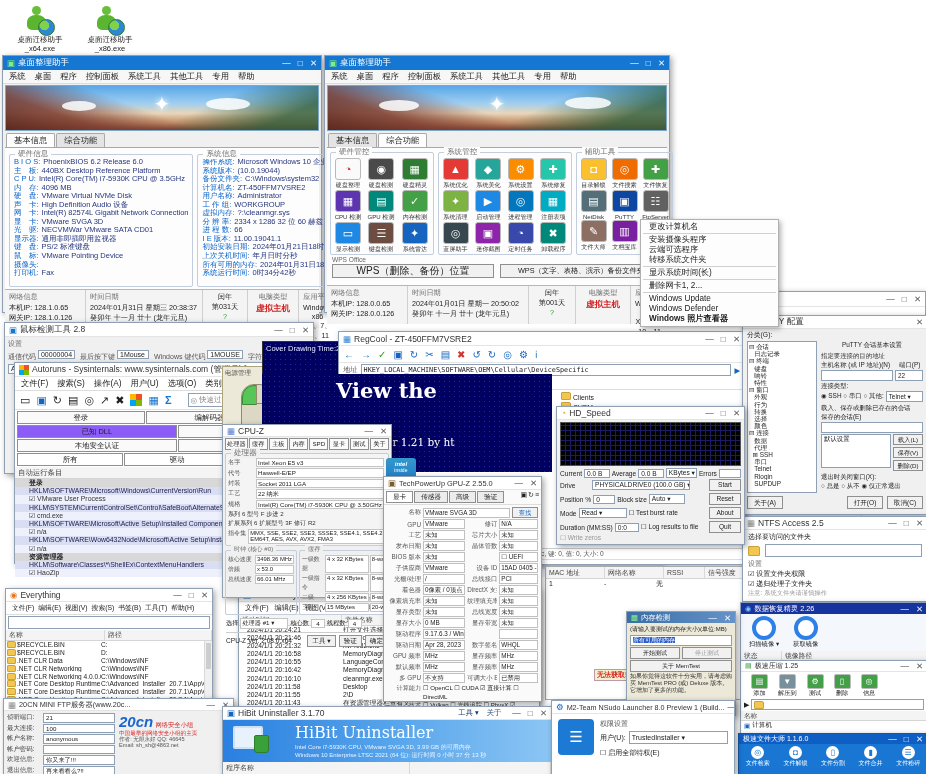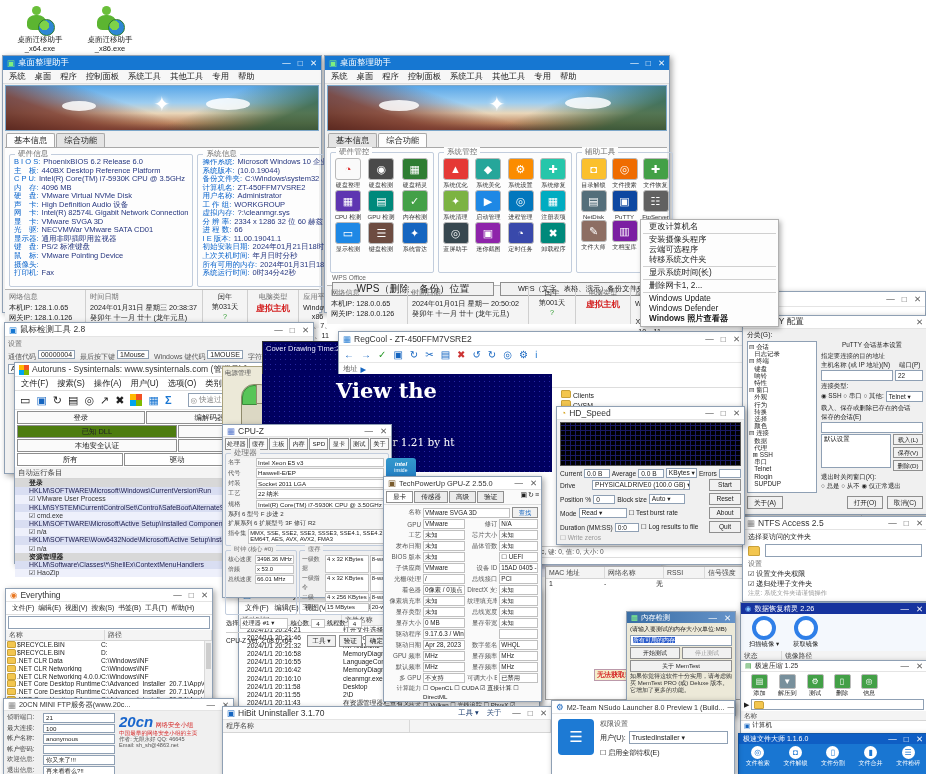--- a/index.html
+++ b/index.html
@@ -345,21 +345,21 @@
               <div class="tlb">键盘检测</div>
             </div>
             <div class="tile">
               <div class="tico" style="background:#1565c0">
                 <span>✦</span>
               </div>
               <div class="tlb">系统雷达</div>
             </div>
           </div>
       </div>
-      <div class="gbx" style="flex:0 0 130px;padding:5px 1px 18px">
+      <div class="gbx" style="flex:0 0 130px;padding:5px 1px 0">
         <span class="gtt" style="background:#fdfdfd">系统管控</span>
         <div style="display:grid;grid-template-columns:repeat(4,1fr)">
 
         <div class="tile" style="width:31px">
               <div class="tico" style="background:#e53935">
                 <span>▲</span>
               </div>
               <div class="tlb">系统优化</div>
             </div>
             <div class="tile" style="width:31px">
@@ -612,21 +612,21 @@
       </span>
   </div>
   <div style="display:flex;gap:1px;padding:1px 2px 0">
       <span class="btn" style="flex:1;height:11px;line-height:11px;font-size:7.4px;background:#fafafa">登录</span>
       <span class="btn" style="flex:1;height:11px;line-height:11px;font-size:7.4px;background:#fafafa">编解码器</span>
       <span class="btn" style="flex:1;height:11px;line-height:11px;font-size:7.4px;background:#fafafa">引导执行</span>
       <span class="btn" style="flex:1;height:11px;line-height:11px;font-size:7.4px;background:#fafafa">映像劫持</span>
       <span class="btn" style="flex:1;height:11px;line-height:11px;font-size:7.4px;background:#fafafa">应用初始化</span>
     </div>
   <div style="display:flex;gap:1px;padding:1px 2px 0">
-      <span class="btn" style="flex:1;height:11px;line-height:11px;font-size:7.4px;background:#4d7c0f">已知 DLL</span>
+      <span class="btn" style="flex:1;height:11px;line-height:11px;font-size:7.4px;background:#8b5cf6">已知 DLL</span>
       <span class="btn" style="flex:1;height:11px;line-height:11px;font-size:7.4px;background:#fafafa">Winlogon</span>
       <span class="btn" style="flex:1;height:11px;line-height:11px;font-size:7.4px;background:#fafafa">Winsock 提供商</span>
       <span class="btn" style="flex:1;height:11px;line-height:11px;font-size:7.4px;background:#fafafa">打印监视器</span>
     </div>
   <div style="display:flex;gap:1px;padding:1px 2px 0">
       <span class="btn" style="flex:1;height:11px;line-height:11px;font-size:7.4px;background:#fafafa">本地安全认证</span>
       <span class="btn" style="flex:1;height:11px;line-height:11px;font-size:7.4px;background:#fafafa">网络提供商</span>
       <span class="btn" style="flex:1;height:11px;line-height:11px;font-size:7.4px;background:#fafafa">WMI</span>
       <span class="btn" style="flex:1;height:11px;line-height:11px;font-size:7.4px;background:#fafafa">Office</span>
     </div>
@@ -735,20 +735,21 @@
     <span>▤</span>
     <span style="color:#c33">✖</span>
     <span>↺</span>
     <span>↻</span>
     <span>◎</span>
     <span>⚙</span>
     <span style="color:#2a7fd4">ℹ</span>
   </div>
   <div style="display:flex;align-items:center;gap:3px;padding:1px 4px;font-size:7.3px">
     <span style="color:#555">地址</span>
+    <span class="inp mono" style="flex:1;height:10px;line-height:10px;font-size:6.8px">HKEY_LOCAL_MACHINE\SOFTWARE\OEM\Cellular\DeviceSpecific</span>
     <span style="color:#1565c0">▶</span>
   </div>
   <div style="padding:0 4px"><span class="btn" style="display:inline-block;height:10px;line-height:10px;font-size:7px;background:#fff;padding:0 5px">ZT-450FFM7VSRE2</span></div>
   <div style="display:flex;height:158px;border-top:1px solid #ddd">
     <div style="flex:0 0 300px;border-right:1px solid #ddd;overflow:hidden;padding:2px 0 0 222px">
 
     <div class="tree-i" style="padding-left:0px;"><span class="fold"></span><span>Clients</span></div>
         <div class="tree-i" style="padding-left:0px;"><span class="fold"></span><span>CVSM</span></div>
         <div class="tree-i" style="padding-left:0px;"><span class="fold"></span><span>DefaultUserEnvironment</span></div>
         <div class="tree-i" style="padding-left:0px;"><span class="fold"></span><span>Google</span></div>
@@ -1329,20 +1330,28 @@
     <span style="margin-left:auto;display:flex;gap:8px;font-size:7.3px;color:#1a3c6e">
       <span><span>工具</span> ▾</span>
       <span>关于</span>
     </span>
     <span class="ctl" style="color:#555;margin-left:8px">
         <span>—</span>
         <span>□</span>
         <span>✕</span>
       </span>
   </div>
+  <div style="height:42px;position:relative;background:linear-gradient(90deg,#2a7fe0 0%,#5aa7ec 55%,#8cc5f4 100%)">
+    <div style="position:absolute;left:10px;top:6px;width:26px;height:19px;background:#e8f2fc;border:2px solid #cfe2f5;border-radius:2px">
+      <div style="position:absolute;right:-8px;bottom:-6px;width:13px;height:16px;background:#3aa13a;border-radius:2px 2px 3px 3px;border:1px solid #2d7d2d"></div>
+    </div>
+    <div class="serif" style="position:absolute;left:72px;top:3px;color:#fff;font-size:16px">HiBit Uninstaller</div>
+    <div style="position:absolute;left:72px;top:23px;color:#eaf4ff;font-size:6px">Intel Core i7-5930K CPU, VMware SVGA 3D, 3.99 GB 的可用内存</div>
+    <div style="position:absolute;left:72px;top:31px;color:#eaf4ff;font-size:6px">Windows 10 Enterprise LTSC 2021 (64 位): 运行时间 0 小时 37 分 13 秒</div>
+  </div>
   <div class="hdr" style="height:12px;line-height:12px;font-size:7px">
       <div style="width:180px">程序名称</div>
       <div style="flex:1"></div>
     </div>
 </div>
 
 <div class="win" style="left:551px;top:700px;width:182px;height:74px;z-index:19;background:#fff">
   <div class="tb tb-w" style="height:12px">
     <span style="color:#1565c0">⚙</span>
     <span style="font-size:7.2px">M2-Team NSudo Launcher 8.0 Preview 1 (Build...</span>

